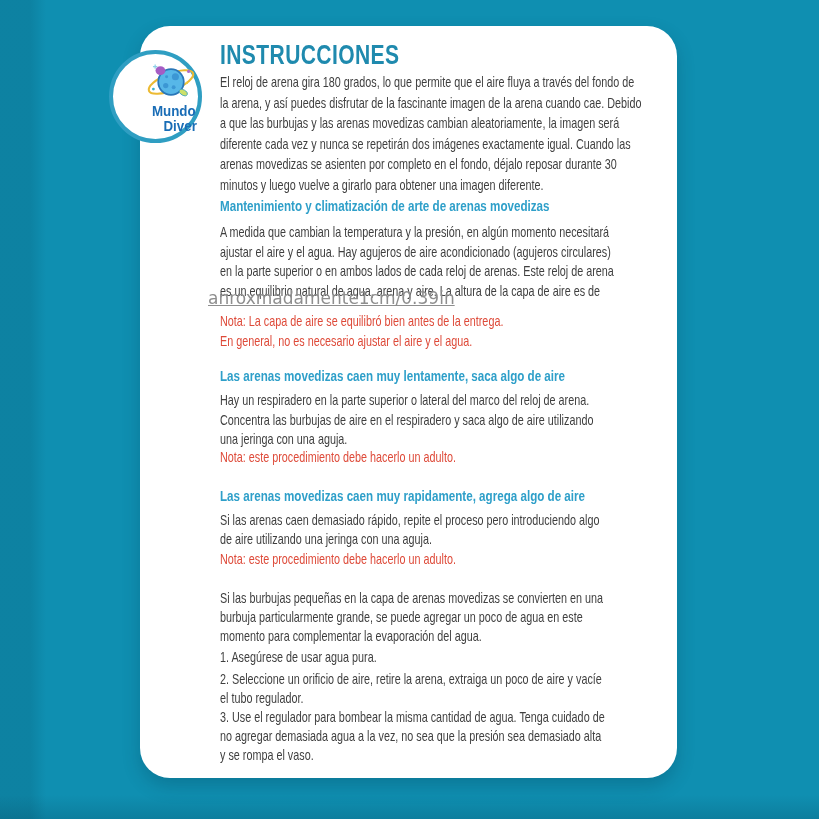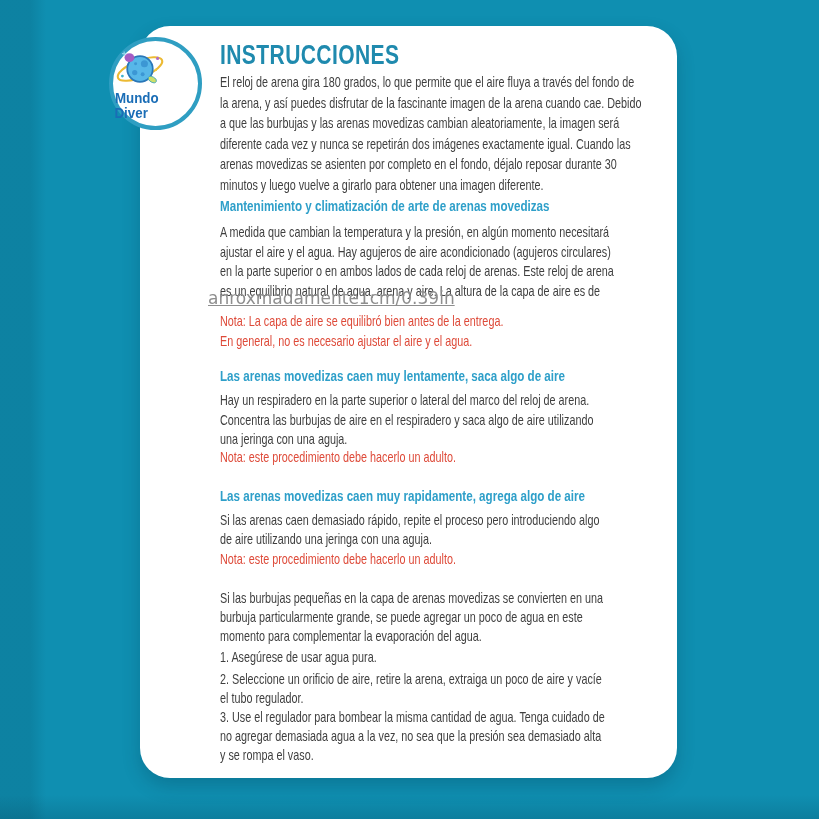--- a/index.html
+++ b/index.html
@@ -19,24 +19,24 @@
     content:"";position:absolute;left:0;right:0;bottom:0;height:24px;pointer-events:none;
     background:linear-gradient(to bottom, rgba(0,50,70,0), rgba(0,50,70,.18));
   }
   .card{
     position:absolute;left:140px;top:26px;width:537px;height:752px;
     background:var(--card,#fff);
     border-radius:30px;
     box-shadow:0 8px 18px rgba(0,40,60,.22);
   }
   .badge{
-    position:absolute;left:-31px;top:11px;width:93px;height:93px;
+    position:absolute;left:-31px;top:24px;width:93px;height:93px;
     box-sizing:border-box;border:4px solid var(--badge-border,#2f9ec2);
     border-radius:50%;background:#fff;z-index:3;
-    display:flex;flex-direction:column;align-items:flex-start;justify-content:flex-start;
+    display:flex;flex-direction:column;align-items:flex-end;justify-content:flex-start;
   }
   .badge svg{margin-top:6px;display:block;}
   .brand{
     font-weight:bold;font-size:14.5px;line-height:15px;
     color:var(--brand-text,#1a6db6);text-align:center;transform:scaleX(.92);
   }
   .tx{
     position:absolute;left:80px;width:650px;
     transform:scaleX(.72);transform-origin:0 0;
     font-size:15px;line-height:20px;color:var(--body,#3f3f3f);

